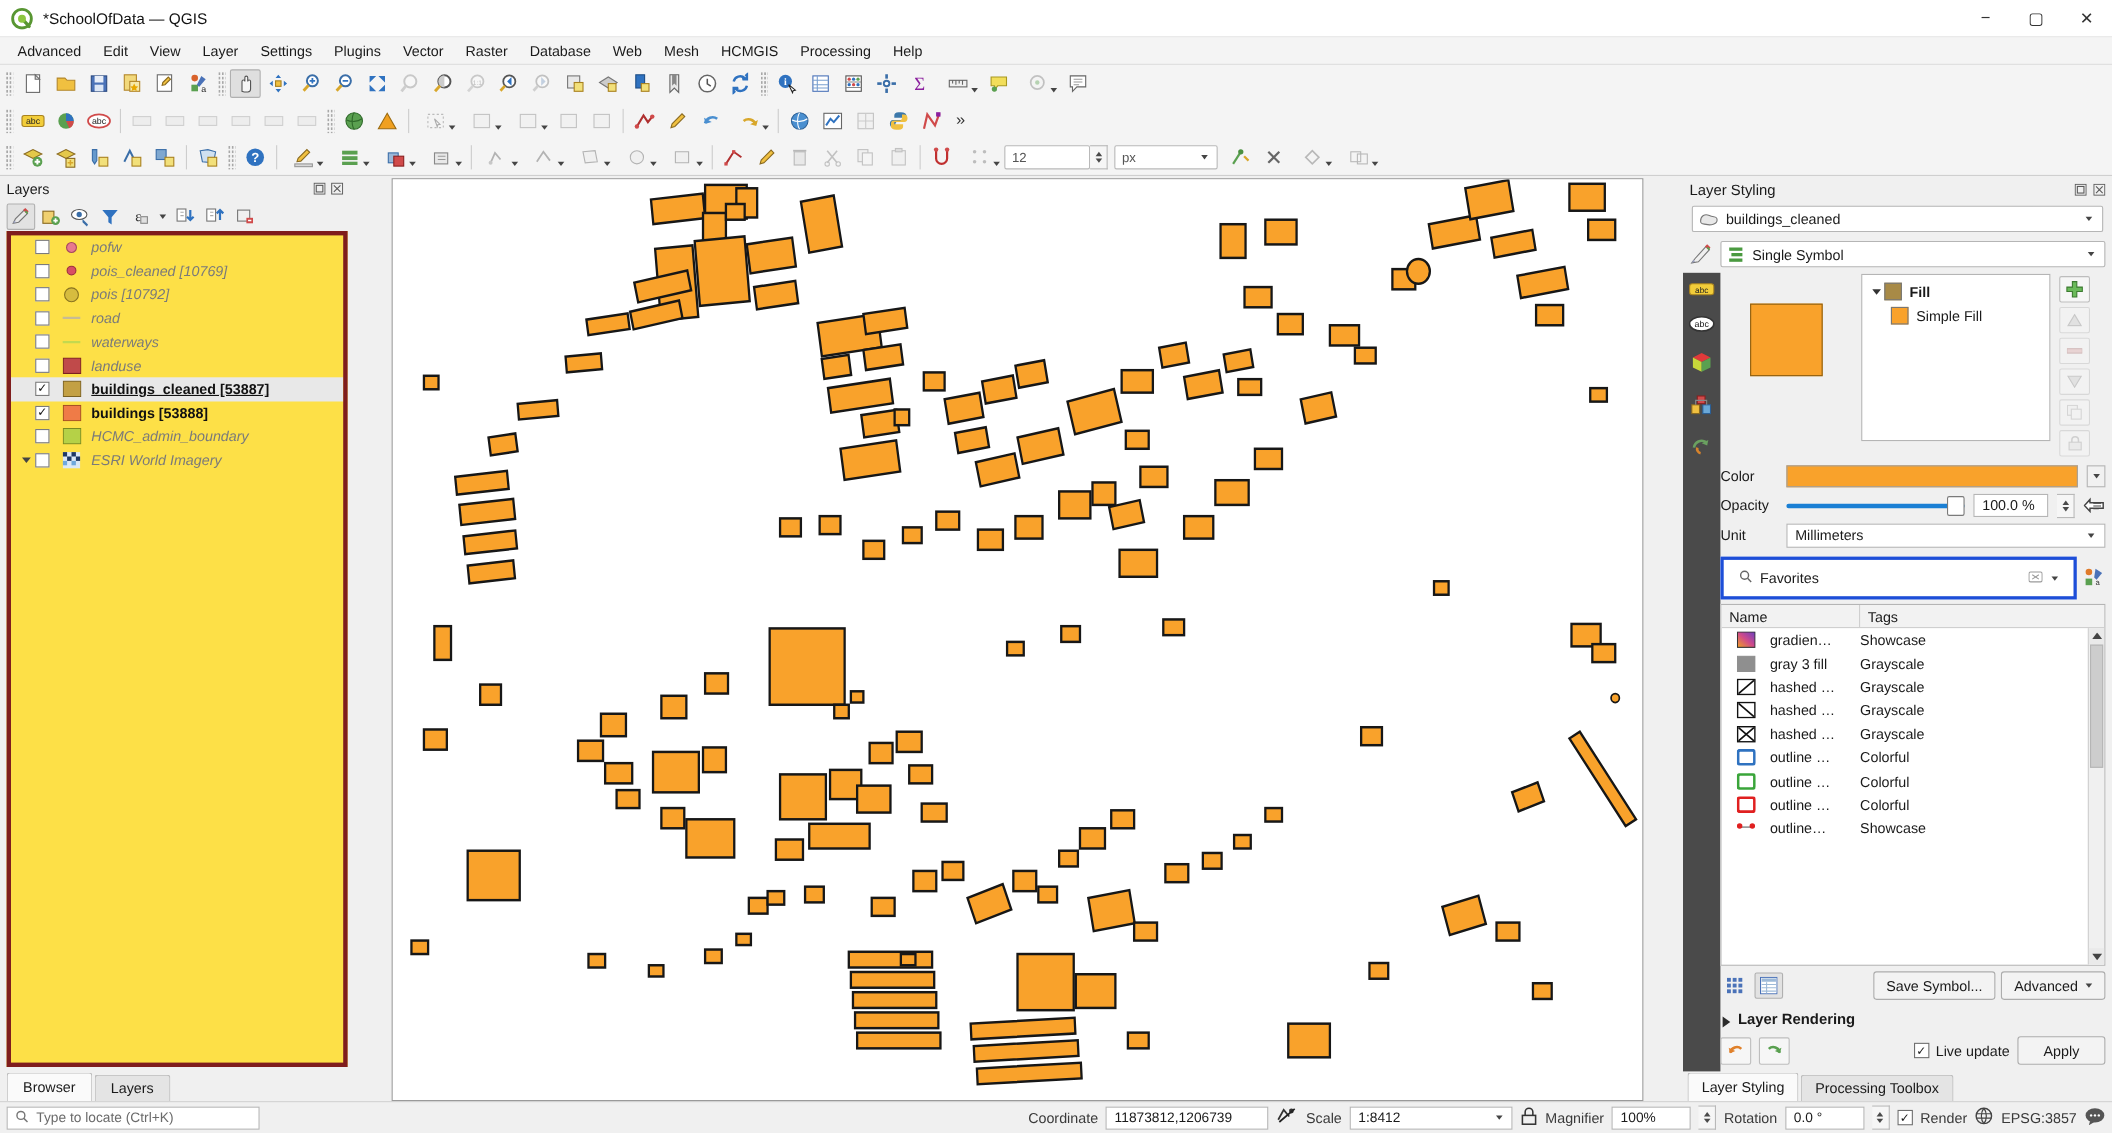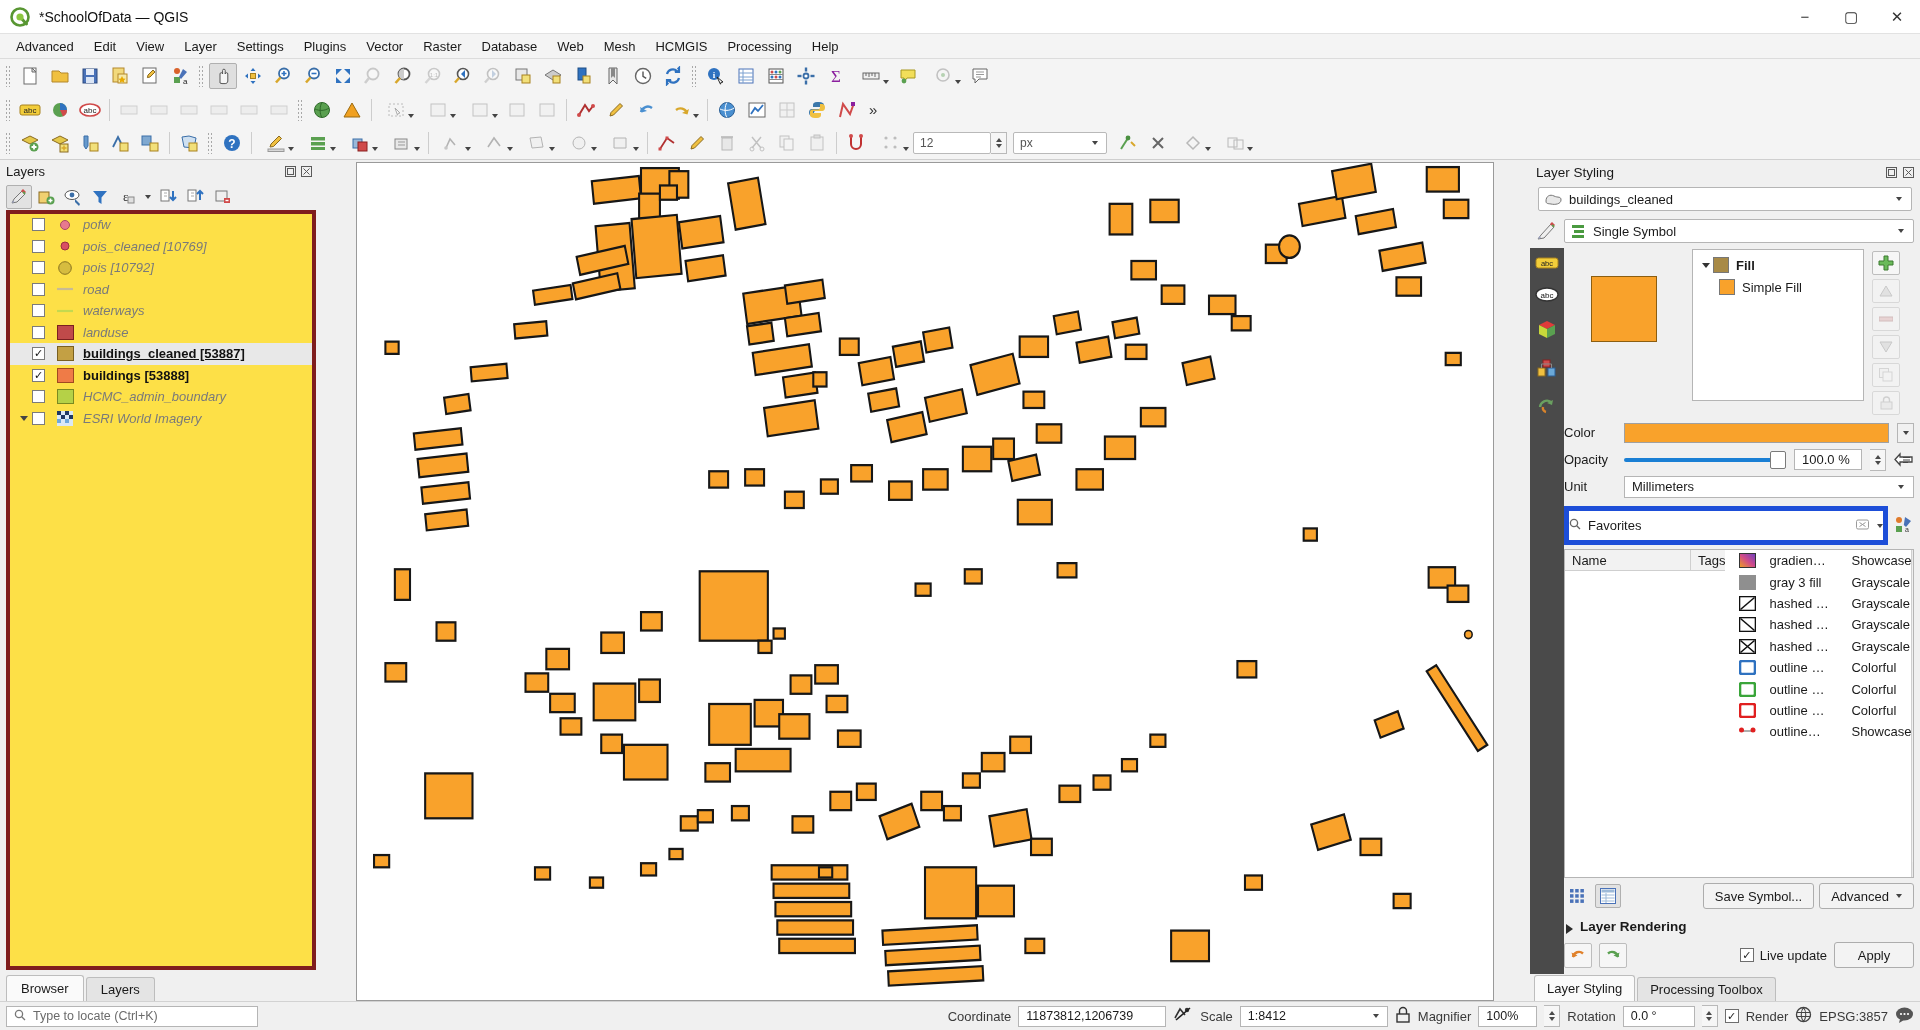--- a/index.html
+++ b/index.html
@@ -145,24 +145,24 @@
   .colorbar { flex:1 1 auto; height:20px; background:#f9a22b; border:1px solid #a0a0a0; }
   .dropbtn { width:17px; height:20px; border:1px solid #b5b5b5; background:#f1f1f1; display:flex; align-items:center; justify-content:center; }
   .slider { flex:1 1 auto; height:20px; position:relative; display:flex; align-items:center; }
   .slider .track { position:absolute; left:0; right:0; height:4px; background:#1a7fd4; border-radius:2px; }
   .slider .handle { position:absolute; right:0; width:16px; height:18px; background:#fff; border:1px solid #7a7a7a; border-radius:2px; }
   .valbox { width:68px; height:21px; border:1px solid #b5b5b5; background:#fff; display:flex; align-items:center; padding-left:7px; font-size:13px;}
   .unitbox { flex:1 1 auto; height:22px; border:1px solid #b5b5b5; background:#fff; display:flex; align-items:center; padding-left:7px; font-size:13px; position:relative; }
   .unitbox .caret-s { position:absolute; right:9px; }
 
   .searchrow { display:flex; align-items:center; gap:6px; padding:6px 0 4px 0; }
-  .searchbox { flex:1 1 auto; height:39px; border:5px solid #1d4ed8; background:#fff; display:flex; align-items:center; padding:0 0; font-size:13px; gap:7px; position:relative; }
+  .searchbox { flex:1 1 auto; height:39px; border:3px solid #1d4ed8; background:#fff; display:flex; align-items:center; padding:0 14px; font-size:13px; gap:7px; position:relative; }
   .searchbox .rt { margin-left:auto; display:flex; align-items:center; gap:8px; }
 
-  .symtable { flex:1 1 auto; border:1px solid #b5b5b5; background:#fff; display:flex; flex-direction:row; min-height:0; overflow:hidden; }
+  .symtable { flex:1 1 auto; border:1px solid #b5b5b5; background:#fff; display:flex; flex-direction:column; min-height:0; overflow:hidden; }
   .sthead { height:21px; display:flex; background:#f2f2f2; border-bottom:1px solid #cfcfcf; font-size:13px; }
   .sthead div { display:flex; align-items:center; padding-left:7px; }
   .c-name { width:126px; flex:0 0 126px; border-right:1px solid #cfcfcf; }
   .c-tags { flex:1 1 auto; }
   .stbody { flex:1 1 auto; overflow:hidden; }
   .strow { height:21.4px; display:flex; align-items:center; font-size:13px; }
   .strow .ic { width:44px; flex:0 0 44px; display:flex; align-items:center; justify-content:center; }
   .strow .nm { width:82px; flex:0 0 82px; }
   .strow .tg { flex:1 1 auto; }
   .stscroll { width:15px; flex:0 0 15px; background:#f0f0f0; border-left:1px solid #cfcfcf; display:flex; flex-direction:column; }
@@ -187,21 +187,21 @@
   .righttabs { height:27px; display:flex; align-items:flex-end; padding-left:4px; }
   .rtab { height:24px; padding:0 12px; display:flex; align-items:center; font-size:13px;
     border:1px solid #bdbdbd; border-bottom:none; background:#e4e4e4; border-radius:3px 3px 0 0; margin-right:2px; }
   .rtab.active { background:#fafafa; height:26px; }
 
   
   .statusbar {
     height:29px; flex:0 0 29px; display:flex; align-items:center; background:#f0f0f0;
     border-top:1px solid #d2d2d2; padding:0 6px; gap:7px; font-size:13px;
   }
-  .locator { width:252px; height:21px; border:1px solid #b5b5b5; background:#fff; display:flex; align-items:center; gap:7px; padding:0 7px; font-size:12.5px; color:#6b6b6b; }
+  .locator { width:230px; height:21px; border:1px solid #b5b5b5; background:#fff; display:flex; align-items:center; gap:7px; padding:0 7px; font-size:12.5px; color:#6b6b6b; }
   .sbfield { height:21px; border:1px solid #b5b5b5; background:#fff; display:flex; align-items:center; padding:0 7px; font-size:12.5px; }
   .sbcombo { height:21px; border:1px solid #b5b5b5; background:#fff; display:flex; align-items:center; padding:0 7px; font-size:12.5px; position:relative; min-width:128px;}
   .sbcombo .caret-s { position:absolute; right:8px; }
   .muted { color:#3a3a3a; }
 </style>
 </head>
 <body>
 
 <div class="app">
 
@@ -1604,21 +1604,21 @@
       <span>1:8412</span>
       <span class="caret-s"></span>
     </span>
     <span>
       <svg width="16" height="17">
           <rect x="2" y="8" width="12" height="8" fill="none" stroke="#333" stroke-width="1.4"></rect>
           <path d="M4.5 8V5a3.5 3.5 0 017 0v3" fill="none" stroke="#333" stroke-width="1.4"></path>
         </svg>
     </span>
     <span class="muted">Magnifier</span>
-    <span class="sbfield" style="width:59px">100%</span>
+    <span class="sbfield" style="width:72px">100%</span>
     <span class="spin">
         <i class="up"></i>
         <i class="dn"></i>
       </span>
     <span class="muted">Rotation</span>
     <span class="sbfield" style="width:72px">0.0 °</span>
     <span class="spin">
         <i class="up"></i>
         <i class="dn"></i>
       </span>

